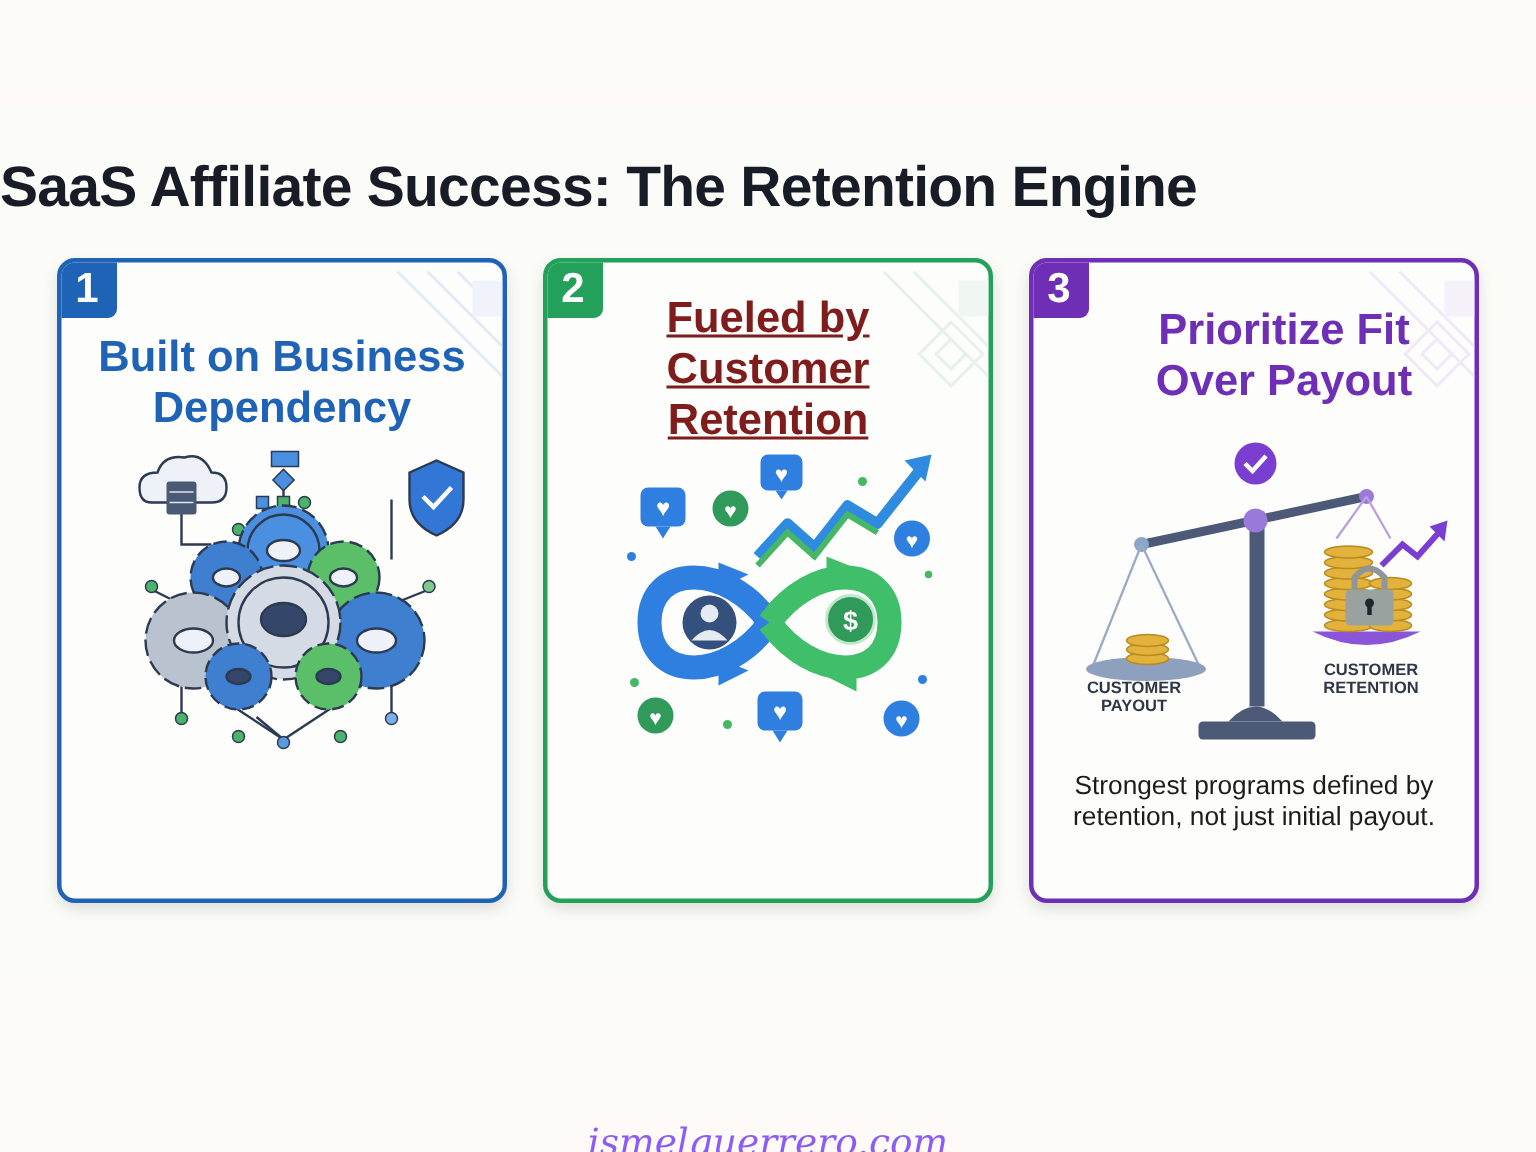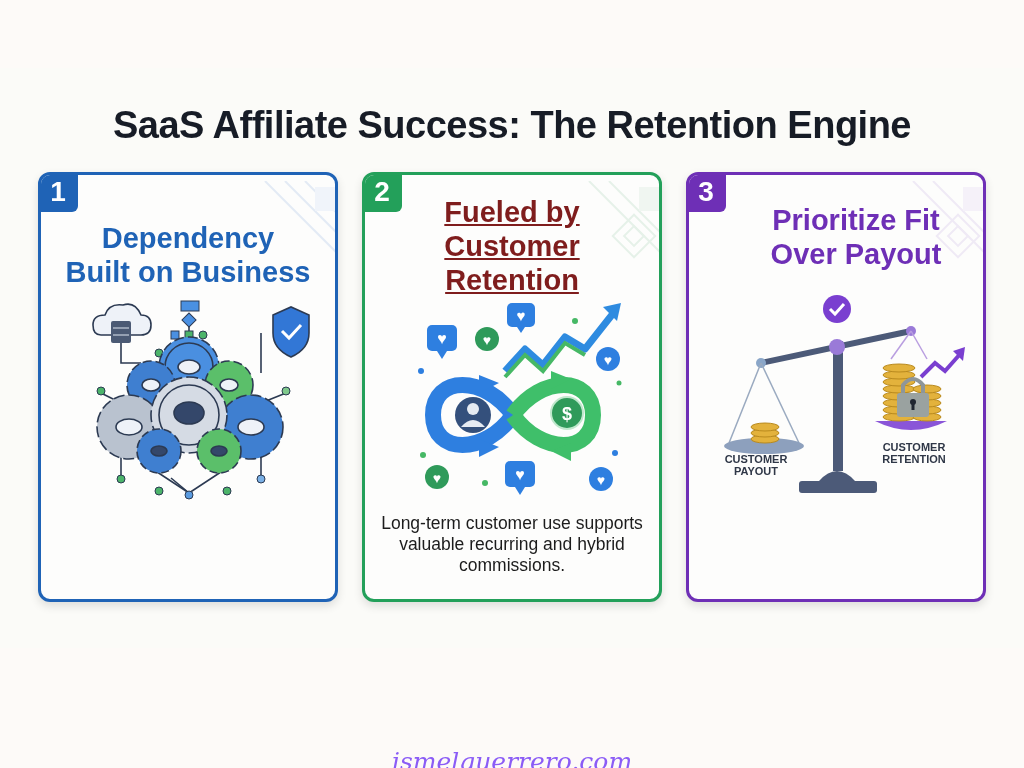--- a/index.html
+++ b/index.html
@@ -8,21 +8,21 @@
     background: #fdfaf8;
     font-family: "Liberation Sans", "DejaVu Sans", sans-serif;
     position: relative;
   }
   .band {
     position: absolute; left: 0; top: 68px; width: 1024px; height: 580px;
     background: #fbfbf8;
   }
   .title {
     position: absolute; left: 0; top: 104px; width: 1024px;
-    text-align: center; font-size: 38px; font-weight: bold;
+    text-align: left; font-size: 38px; font-weight: bold;
     color: #171c26; letter-spacing: -0.5px;
   }
   .card {
     position: absolute; top: 172px; width: 300px; height: 430px;
     background: #fdfdfc; border: 3px solid; border-radius: 12px;
     box-shadow: 0 4px 10px rgba(0,0,0,0.12);
     overflow: hidden;
   }
   .card.c1 { left: 38px; border-color: #1f63b6; }
   .card.c2 { left: 362px; border-color: #23a05a; }
@@ -70,22 +70,22 @@
   <svg class="deco" viewBox="0 0 90 120">
     <g fill="none" stroke="#c9d8ee" stroke-width="2">
       <path d="M10 0 L90 80"></path>
         <path d="M30 0 L90 60"></path>
         <path d="M50 0 L90 40"></path>
     </g>
     <rect x="60" y="6" width="24" height="24" fill="#e4ecf7"></rect>
   </svg>
   <div class="badge">1</div>
   <div class="heading">
+    <div>Built on Business</div>
     <div>Dependency</div>
-    <div>Built on Business</div>
   </div>
   <svg class="illus" viewBox="0 0 276 210">
 
     <g stroke="#2c3a52" stroke-width="1.6" fill="none">
       <path d="M70 40 V70 H90"></path>
         <path d="M138 30 V60"></path>
         <path d="M210 40 V80"></path>
       <path d="M70 110 L50 100"></path>
         <path d="M210 110 L235 100"></path>
       <path d="M70 160 V185"></path>
@@ -199,21 +199,20 @@
     <polygon points="176,78 196,86 176,96" fill="#3fbf6a"></polygon>
     <polygon points="196,150 176,158 196,168" fill="#3fbf6a"></polygon>
 
     <circle cx="98" cy="122" r="18" fill="#34507c"></circle>
     <circle cx="98" cy="116" r="6" fill="#e6ebf2"></circle>
     <path d="M86 134 Q98 120 110 134 Z" fill="#e6ebf2"></path>
 
     <circle cx="192" cy="120" r="16" fill="#2f9a5a" stroke="#bfe8cc" stroke-width="2"></circle>
     <text x="192" y="127" text-anchor="middle" fill="#fff" font-size="18" font-weight="bold">$</text>
   </svg>
-  <p class="desc">Long-term customer use supports valuable recurring and hybrid commissions.</p>
 </div>
 
 <div class="card c3">
   <svg class="deco" viewBox="0 0 90 120">
     <g fill="none" stroke="#e2d7ef" stroke-width="2">
       <path d="M10 0 L90 80"></path>
         <path d="M30 0 L90 60"></path>
       <rect x="40" y="40" width="30" height="30" transform="rotate(45 55 55)"></rect>
       <rect x="48" y="48" width="14" height="14" transform="rotate(45 55 55)"></rect>
     </g>
@@ -275,15 +274,16 @@
       <rect x="212.5" y="110" width="3" height="7" fill="#1f2630"></rect>
   </svg>
   <div class="scale-label" style="left:32px; top:278px; width:70px;">
     <div>CUSTOMER</div>
     <div>PAYOUT</div>
   </div>
   <div class="scale-label" style="left:180px; top:266px; width:90px;">
     <div>CUSTOMER</div>
     <div>RETENTION</div>
   </div>
+  <p class="desc">Strongest programs defined by retention, not just initial payout.</p>
 </div>
 
 <div class="footer">ismelguerrero.com</div>
 
 </body></html>

